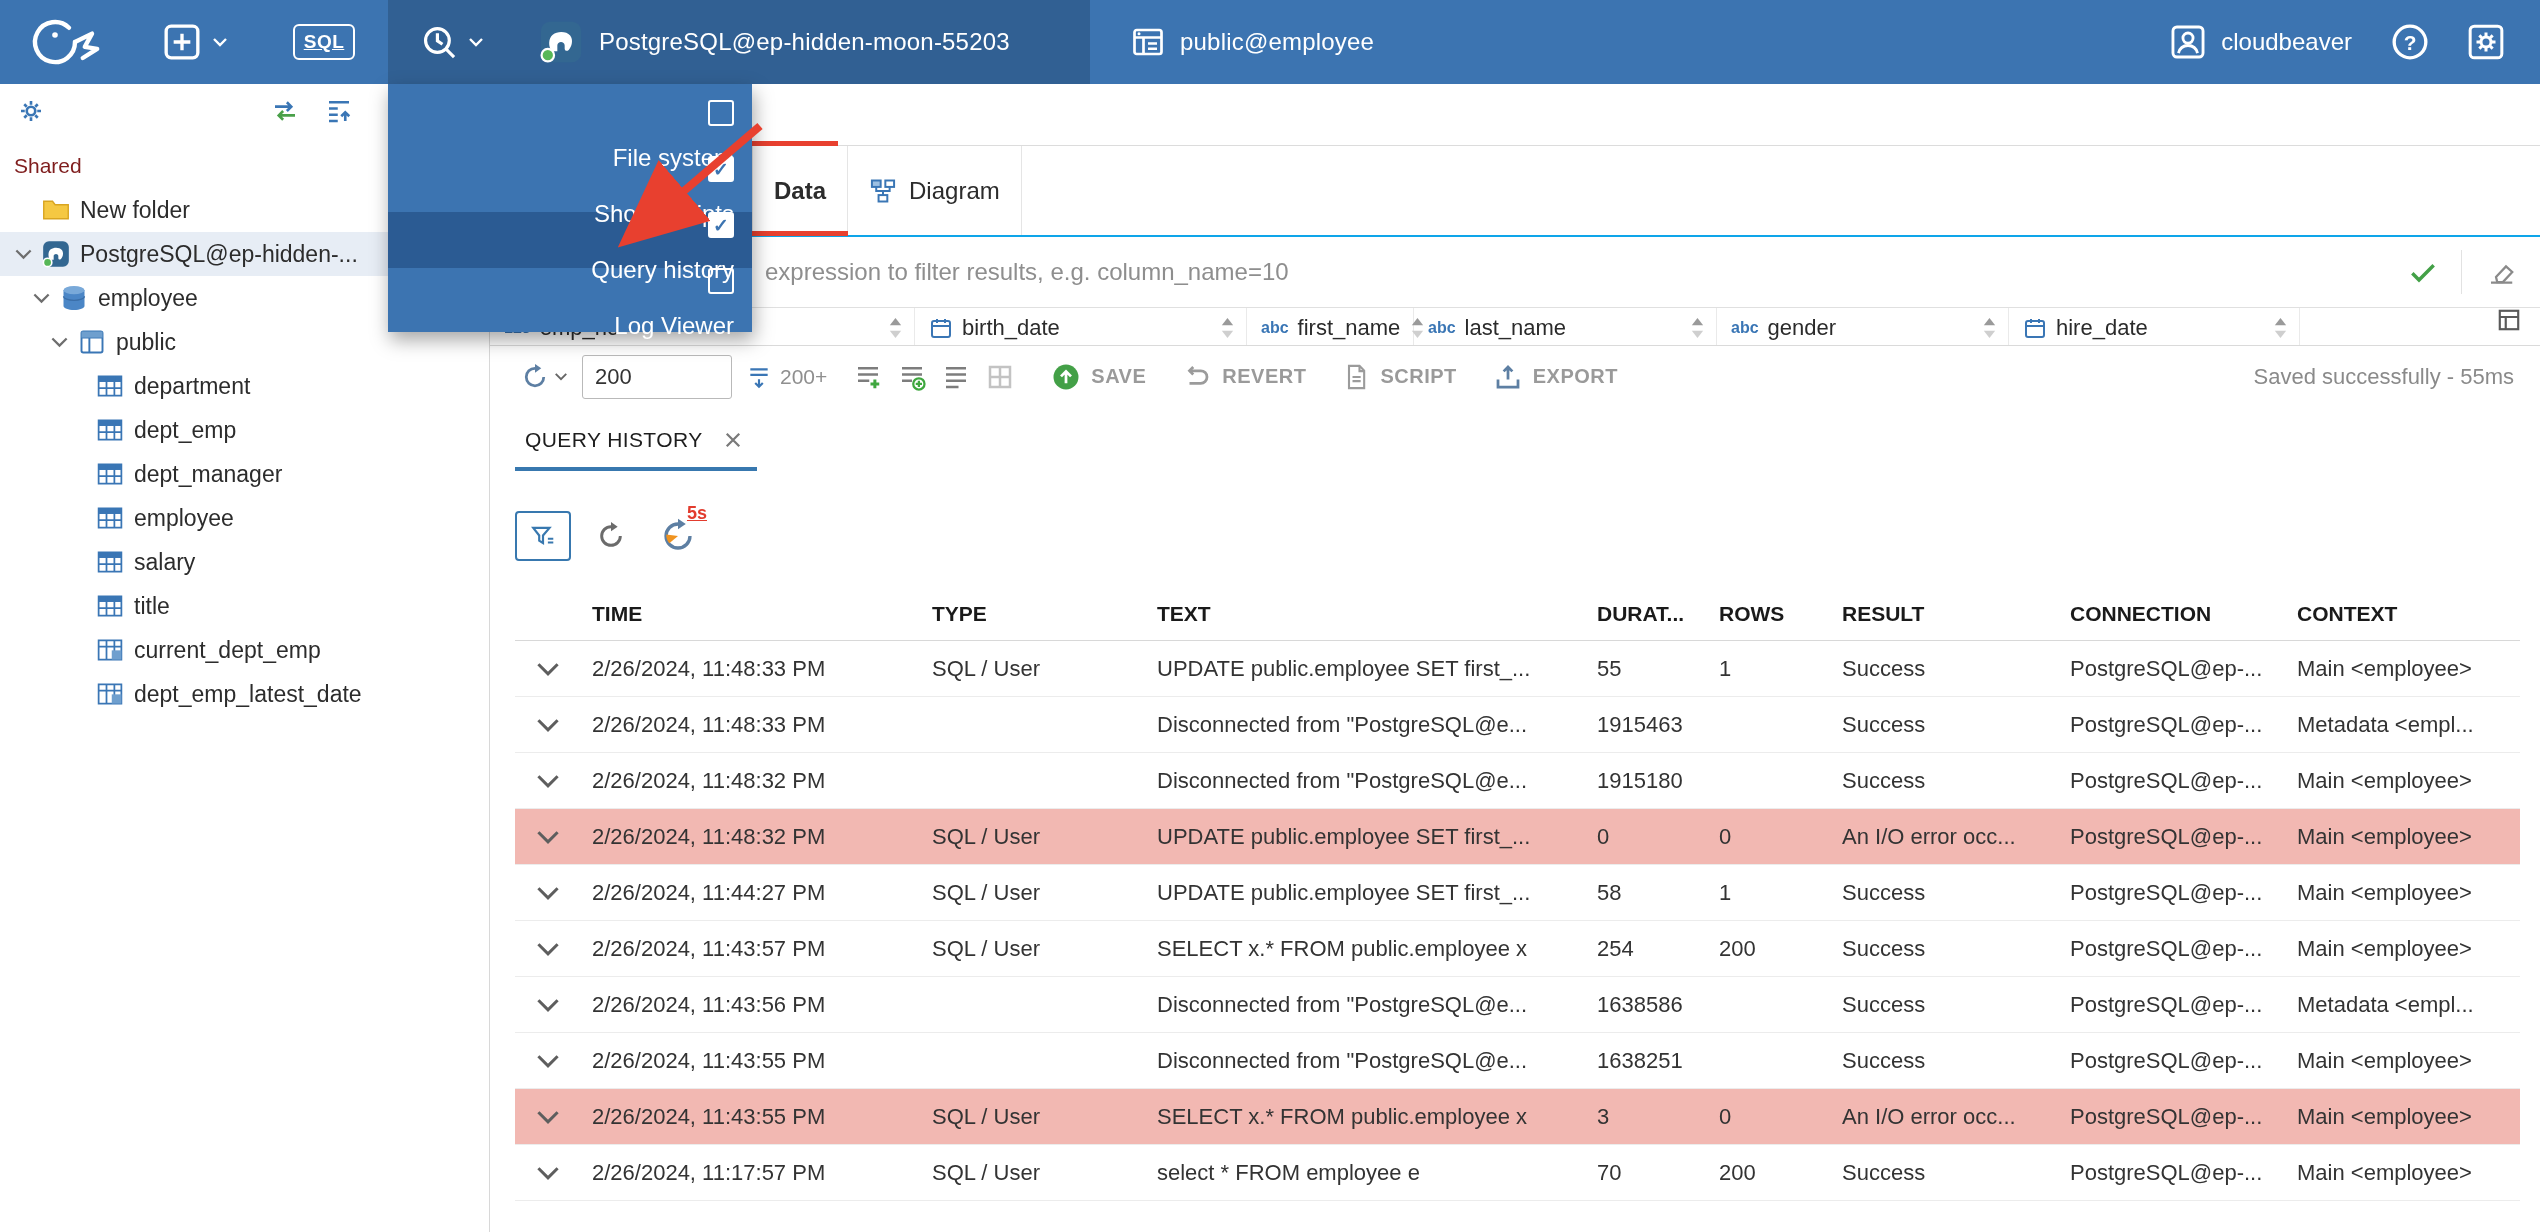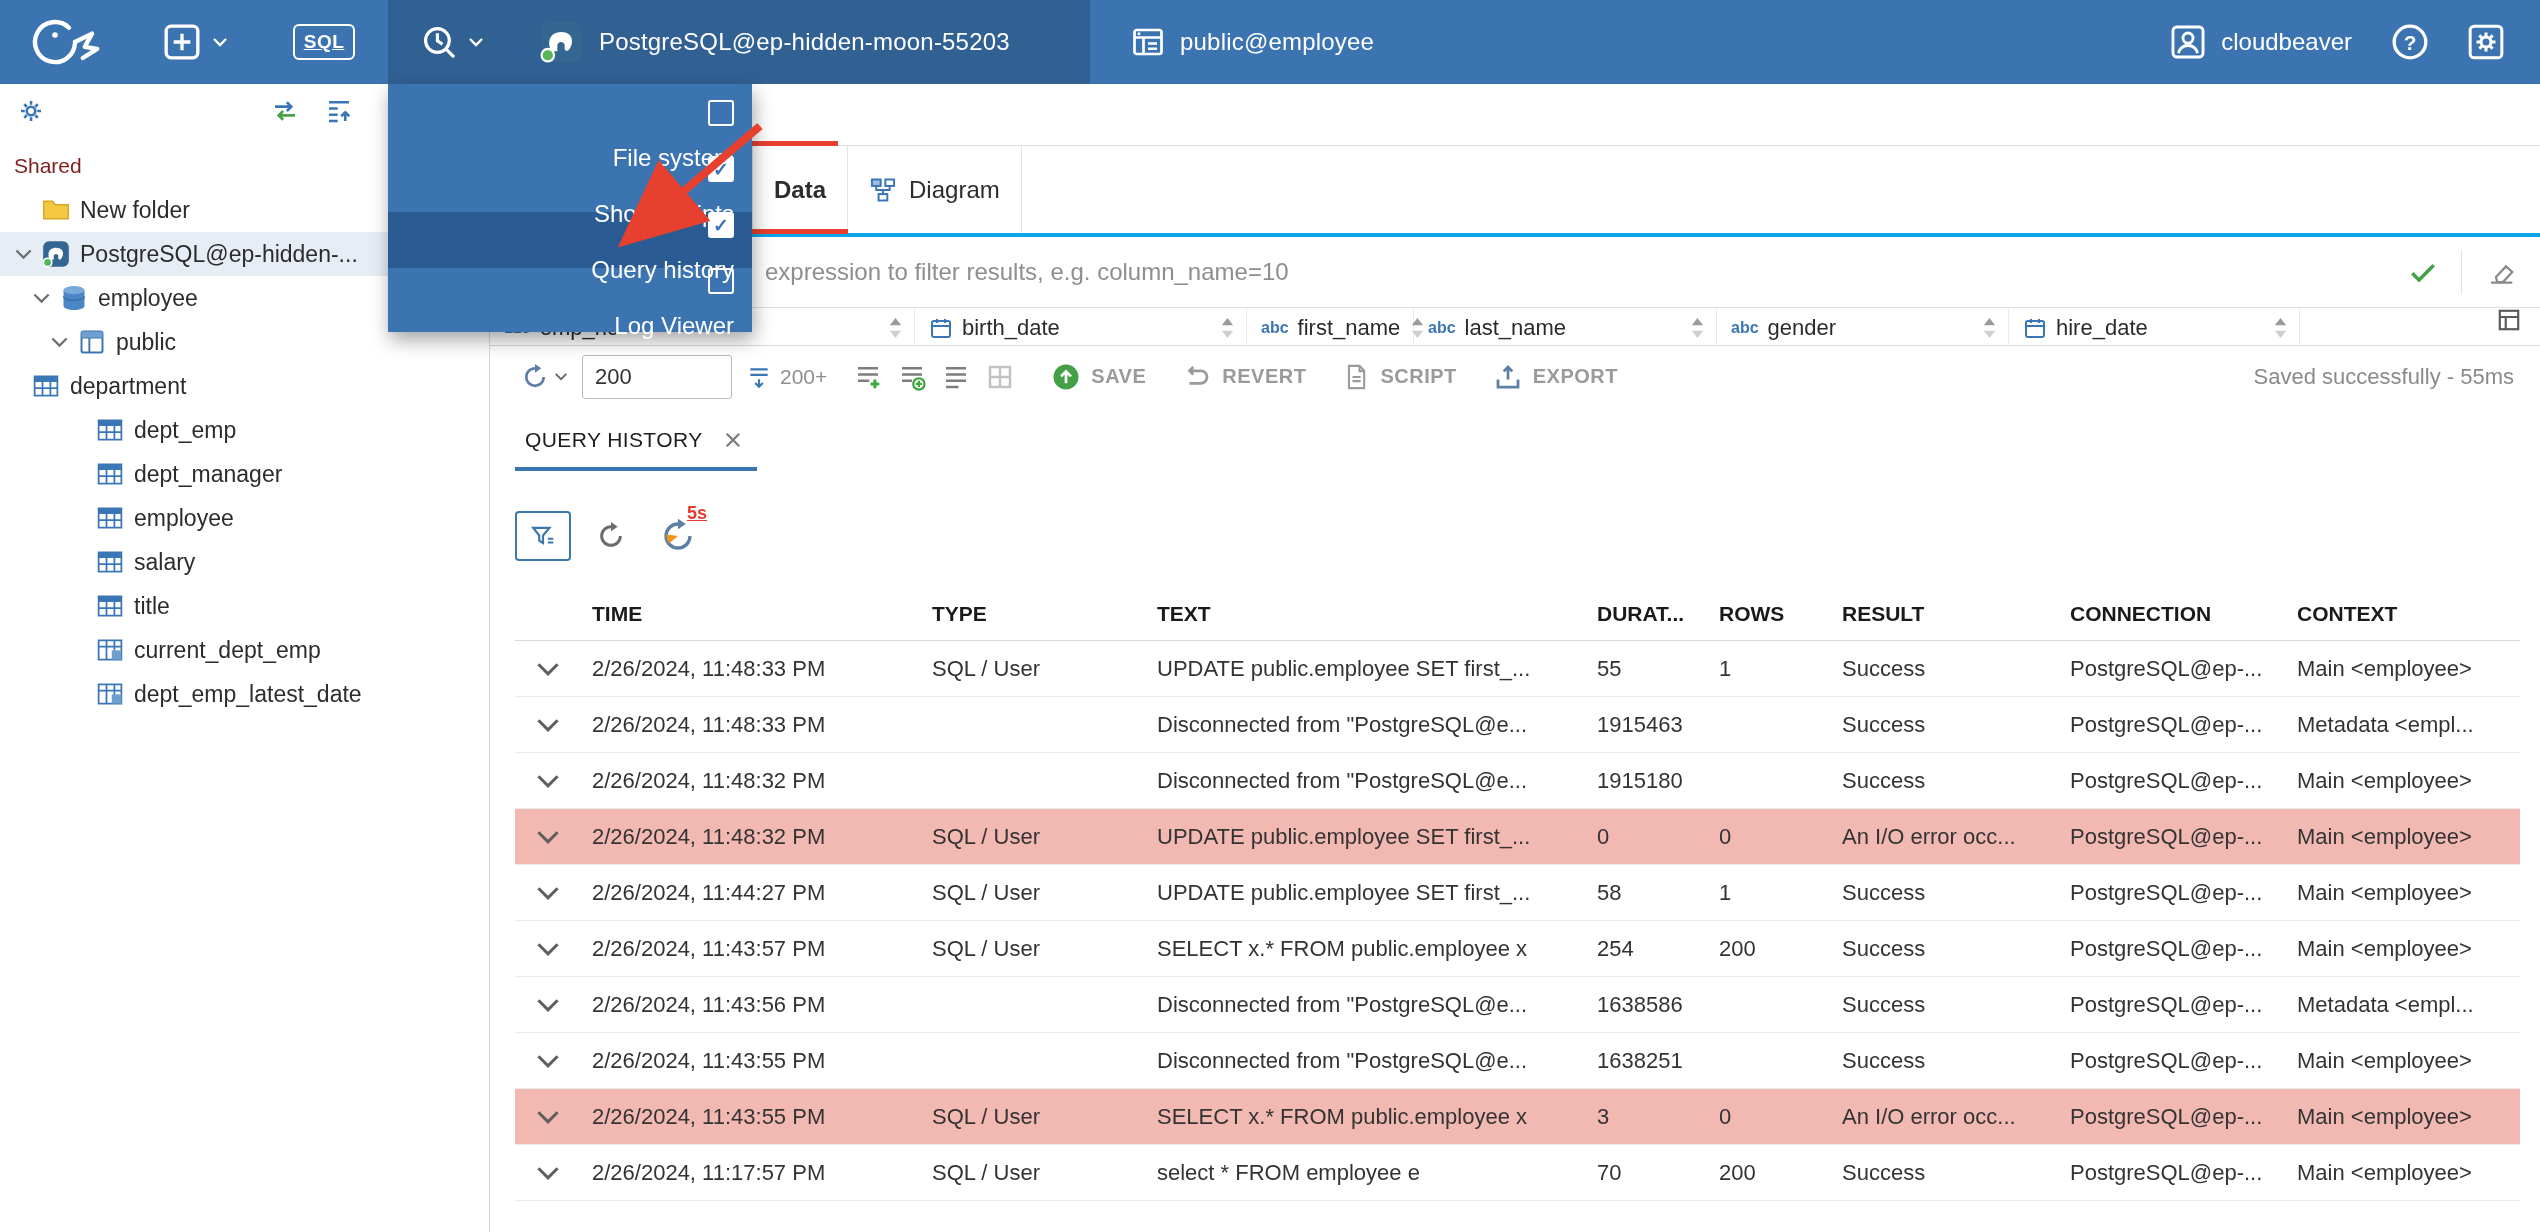--- a/index.html
+++ b/index.html
@@ -40,21 +40,21 @@
   .tree-row.selected { background:#e7edf5; }
   .tw { width:26px; margin-right:6px; display:flex; justify-content:center; flex-shrink:0; }
   .ticon { width:28px; height:28px; margin-right:10px; flex-shrink:0; display:flex; align-items:center; justify-content:center; }
 
   
   .content { flex:1; min-width:0; display:flex; flex-direction:column; }
 
   .editor-tabs { height:62px; border-bottom:1px solid #dcdcdc; position:relative; }
   .editor-tab-underline { position:absolute; left:0; bottom:-1px; width:348px; height:5px; background:#e8402f; }
 
-  .subtabs { height:91px; border-bottom:4px solid #0ea5e9; display:flex; }
+  .subtabs { height:91px; border-bottom:2px solid #0ea5e9; display:flex; }
   .subtab-pad { width:262px; }
   .subtab { display:flex; align-items:center; gap:12px; padding:0 21px; font-size:24px; color:#2c2c2c; position:relative; cursor:pointer; border-right:1px solid #e5e5e5; }
   .subtab.active { border-left:1px solid #e5e5e5; font-weight:bold; }
   .subtab.active::after { content:""; position:absolute; left:-1px; right:-1px; bottom:-1px; height:5px; background:#e8402f; }
 
   .filterbar { height:71px; border-bottom:1px solid #e0e0e0; display:flex; align-items:center; padding-left:275px; font-size:24px; color:#8e8e8e; position:relative; }
   .filter-actions { position:absolute; right:0; top:0; height:100%; display:flex; align-items:center; }
   .fa-check { padding:0 22px; cursor:pointer; }
   .fa-div { width:1px; height:44px; background:#e2e2e2; }
   .fa-erase { padding:0 24px; cursor:pointer; }
@@ -254,21 +254,21 @@
           </span>
           <span class="ticon">
             <svg width="28" height="28" viewBox="0 0 16 16">
               <rect x="2" y="2" width="12" height="12" rx="1" fill="#fff" stroke="#3a76b5" stroke-width="1.1"></rect>
               <path d="M2 5.5h12M6.5 5.5V14" stroke="#3a76b5" stroke-width="1.1"></path>
               <rect x="2" y="2" width="12" height="3.5" fill="#6f9fce"></rect>
             </svg>
           </span>
           <span>public</span>
         </div>
-        <div class="tree-row" style="">
+        <div class="tree-row" style="padding-left: 64px;">
           <span class="tw"></span>
           <span class="ticon">
             <svg width="28" height="28" viewBox="0 0 16 16">
               <rect x="1.5" y="2.5" width="13" height="11" fill="#fff" stroke="#3a76b5" stroke-width="1"></rect>
               <rect x="1.5" y="2.5" width="13" height="3.2" fill="#3a76b5"></rect>
               <path d="M1.5 9.2h13M6 2.5v11M10.5 2.5v11" stroke="#3a76b5" stroke-width="1"></path>
             </svg>
           </span>
           <span>department</span>
         </div>

